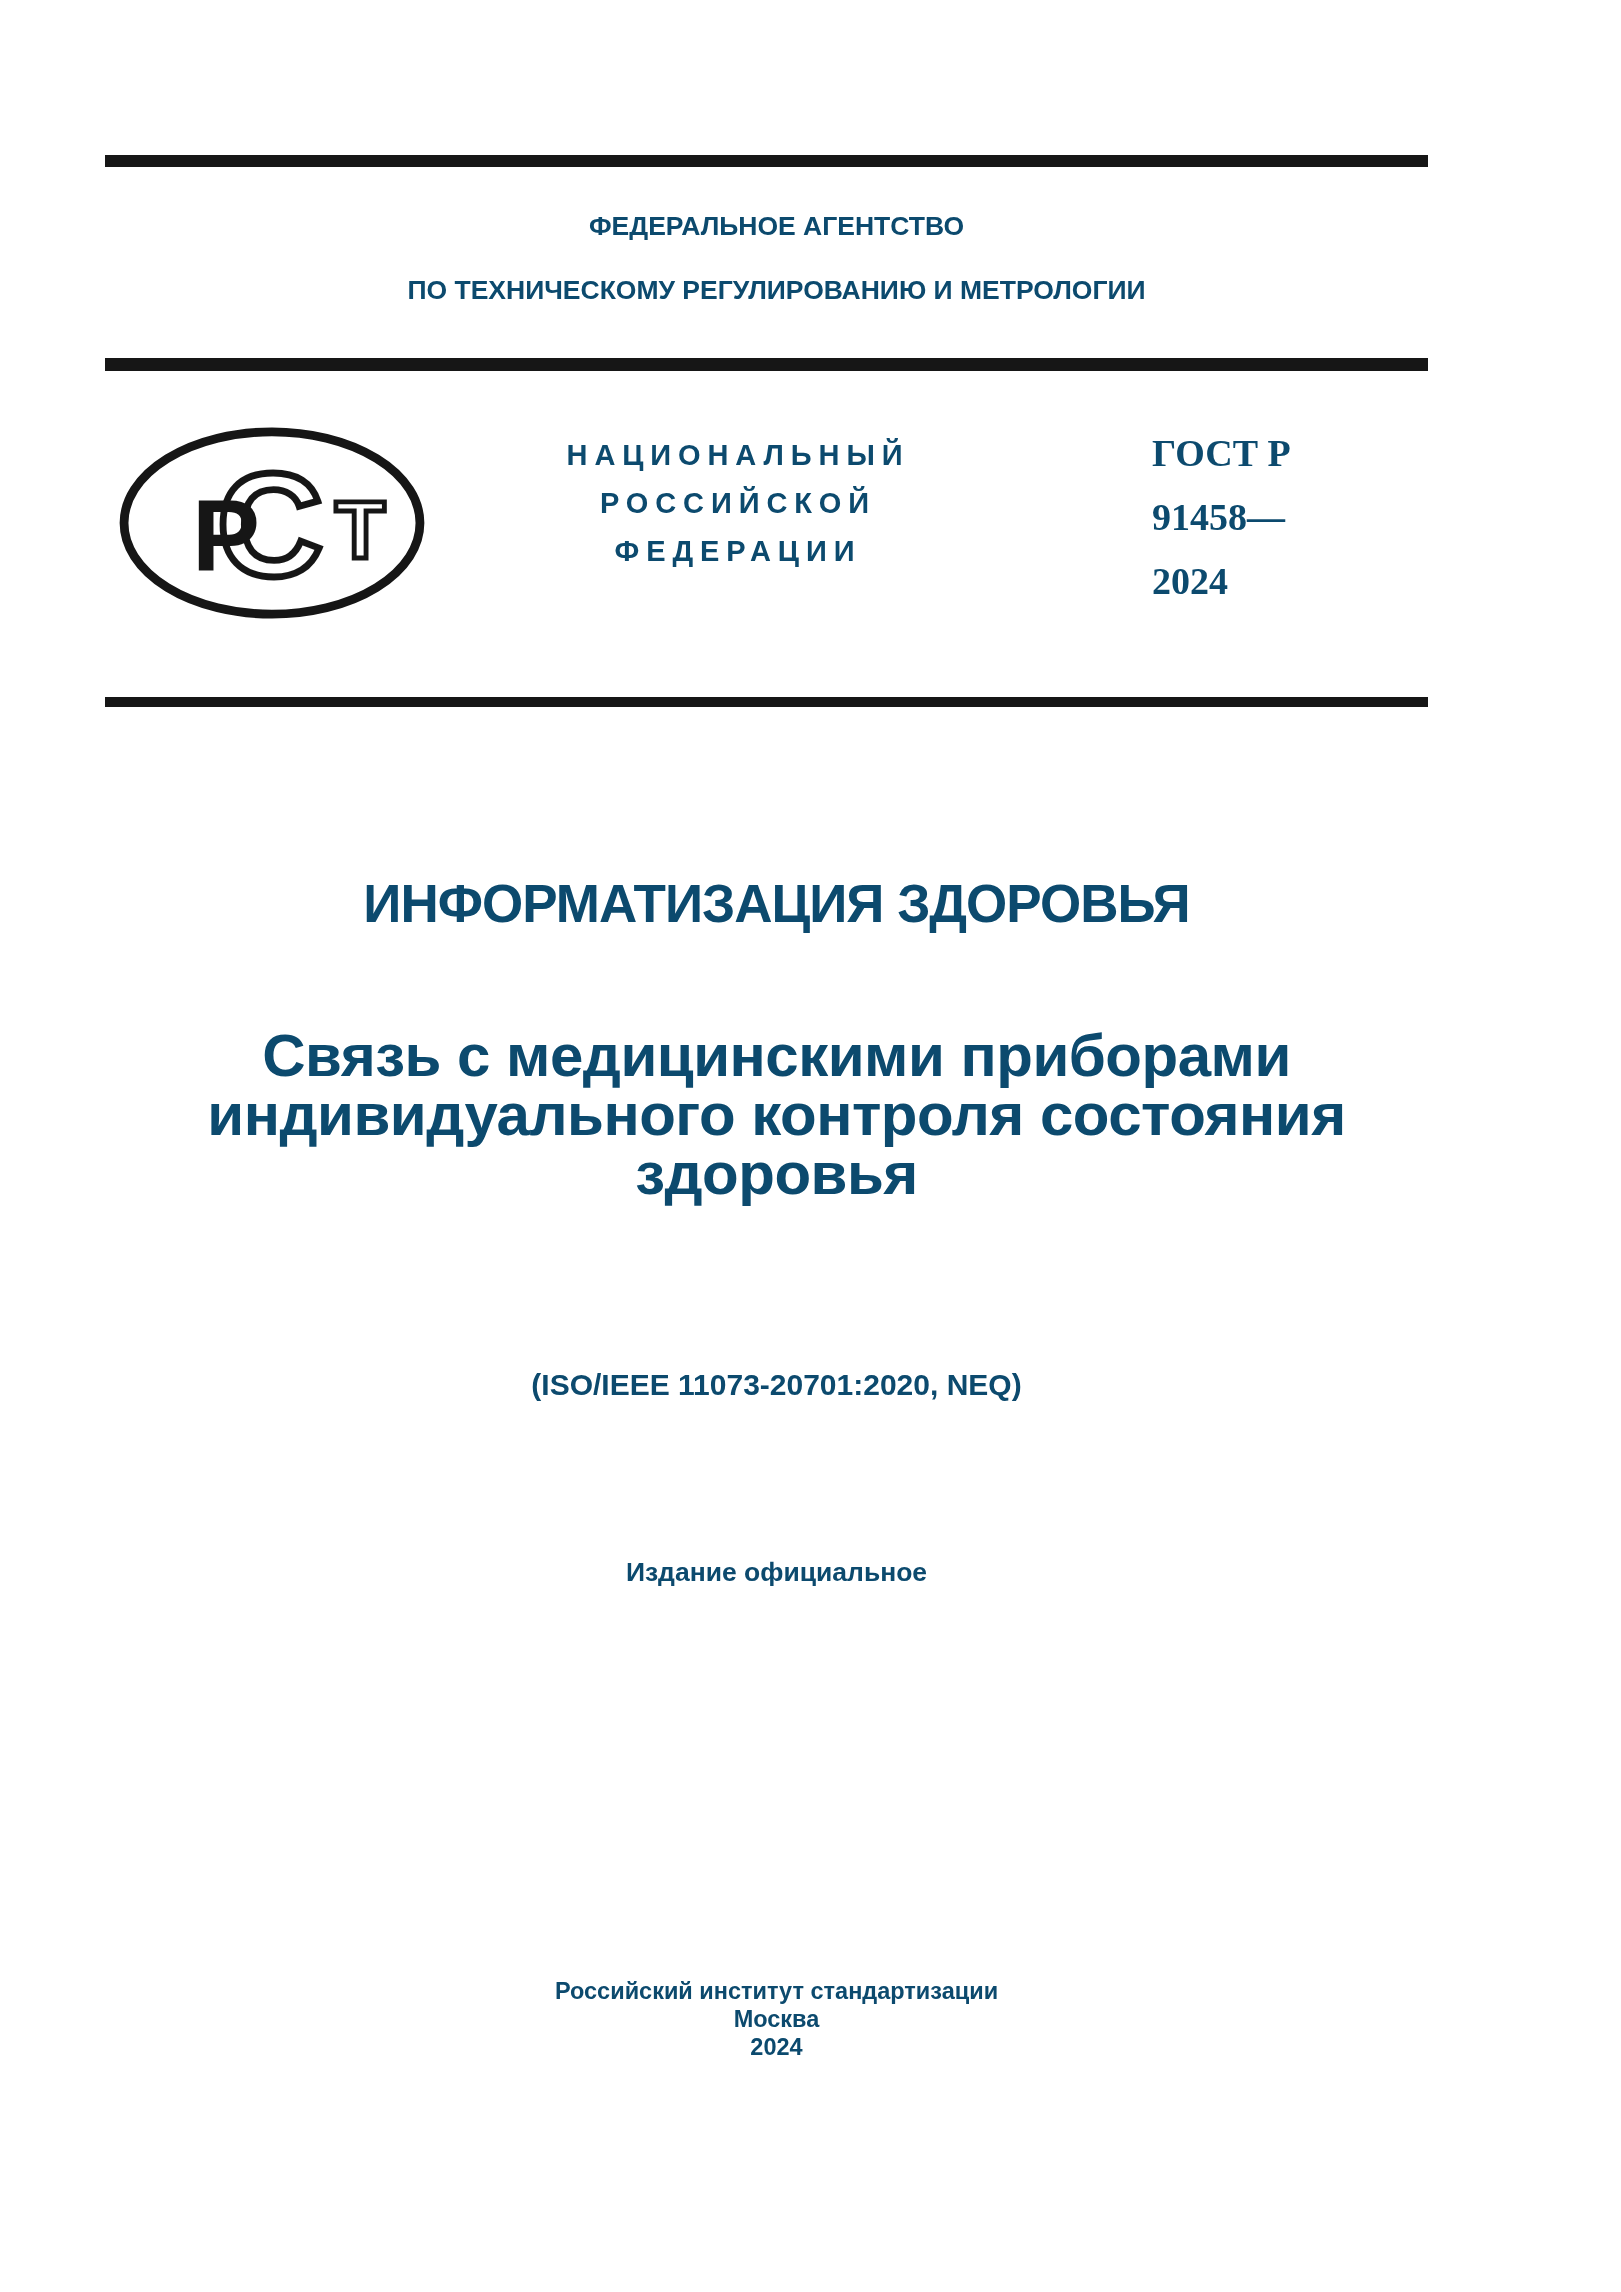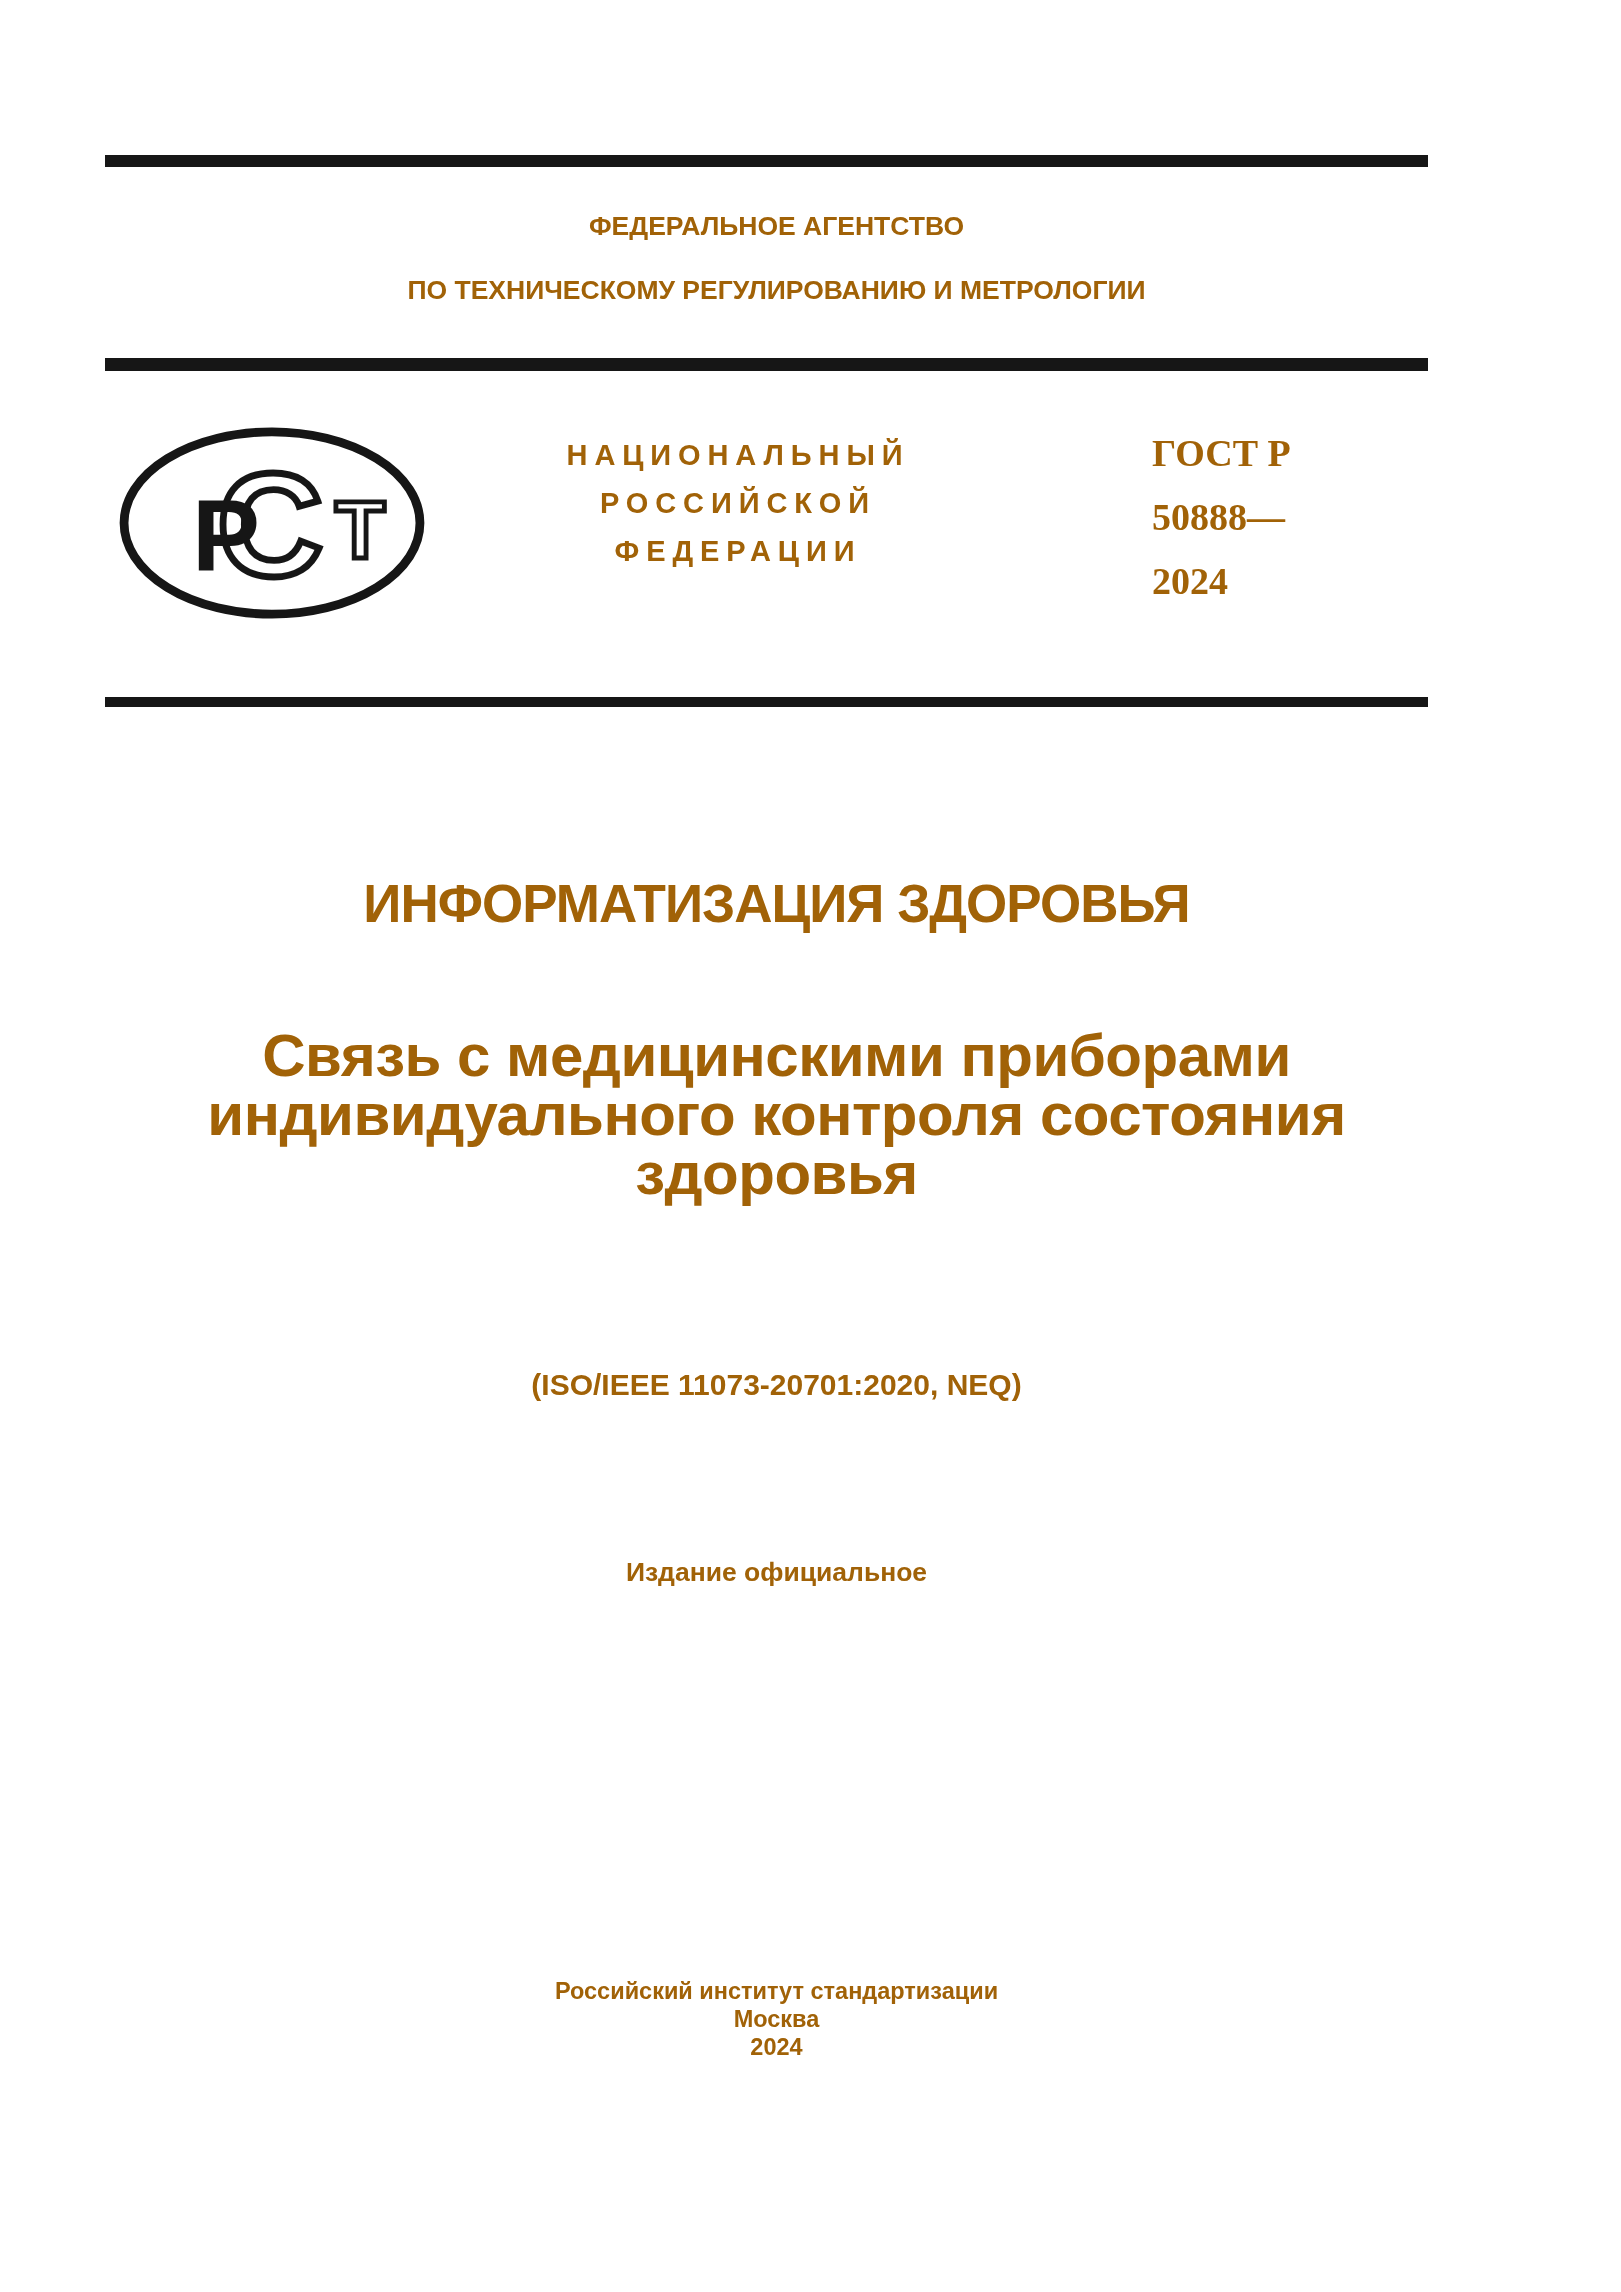--- a/index.html
+++ b/index.html
@@ -7,21 +7,21 @@
     padding: 0;
     background: #e8e8e8;
   }
   .page {
     position: relative;
     width: 1621px;
     height: 2293px;
     margin: 0 auto;
     background: #ffffff;
     font-family: "Liberation Sans", sans-serif;
-    color: #a16207;
+    color: #0c4a6e;
     overflow: hidden;
   }
   .bar {
     position: absolute;
     left: 105px;
     width: 1323px;
     background: #161616;
   }
   .bar1 { top: 155px; height: 11.8px; }
   .bar2 { top: 358px; height: 12.7px; }
@@ -143,21 +143,21 @@
   </div>
 
   <div class="natstd">
     <div>НАЦИОНАЛЬНЫЙ</div>
     <div>РОССИЙСКОЙ</div>
     <div>ФЕДЕРАЦИИ</div>
   </div>
 
   <div class="designation">
     <div>ГОСТ Р</div>
-    <div>50888—</div>
+    <div>91458—</div>
     <div>2024</div>
   </div>
 
   <div class="bar bar3"></div>
 
   <div class="centered-block doc-title">ИНФОРМАТИЗАЦИЯ ЗДОРОВЬЯ</div>
 
   <div class="centered-block subtitle1">
     <div>Связь с медицинскими приборами</div>
     <div>индивидуального контроля состояния здоровья</div>

